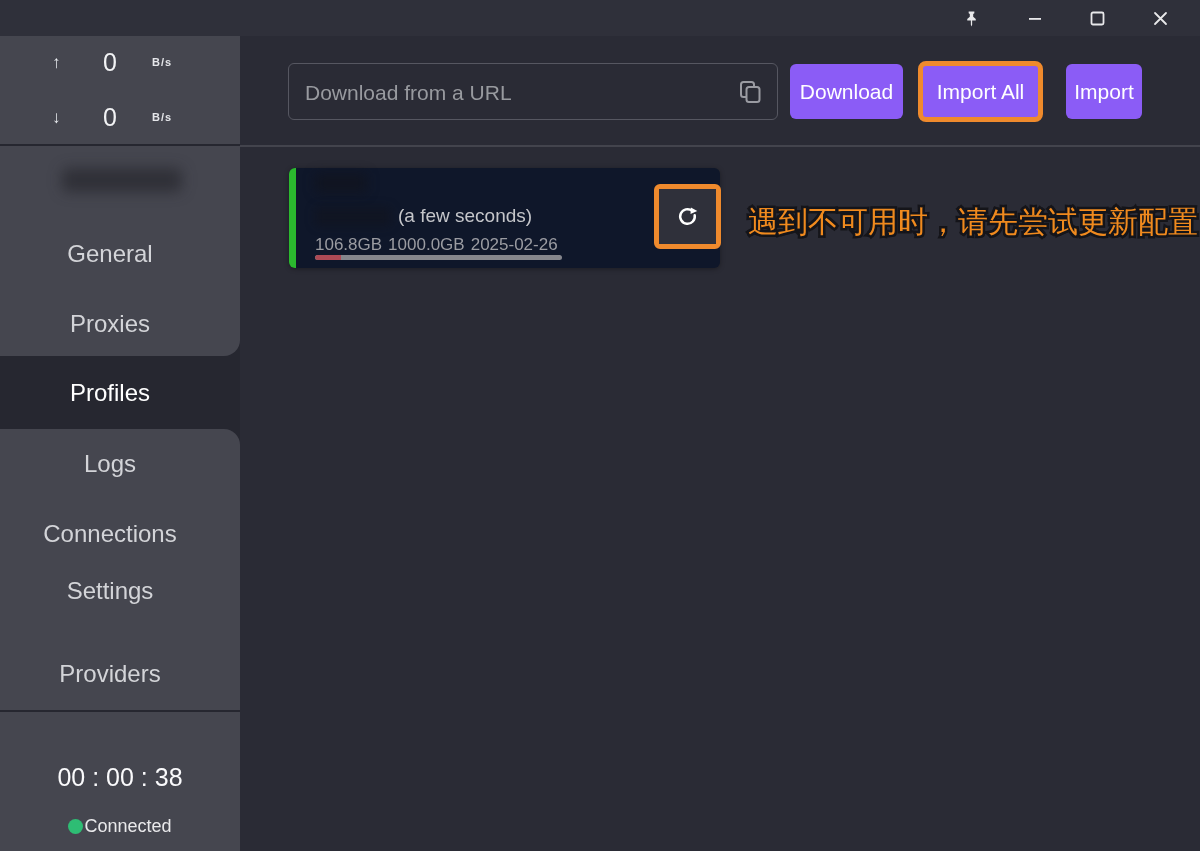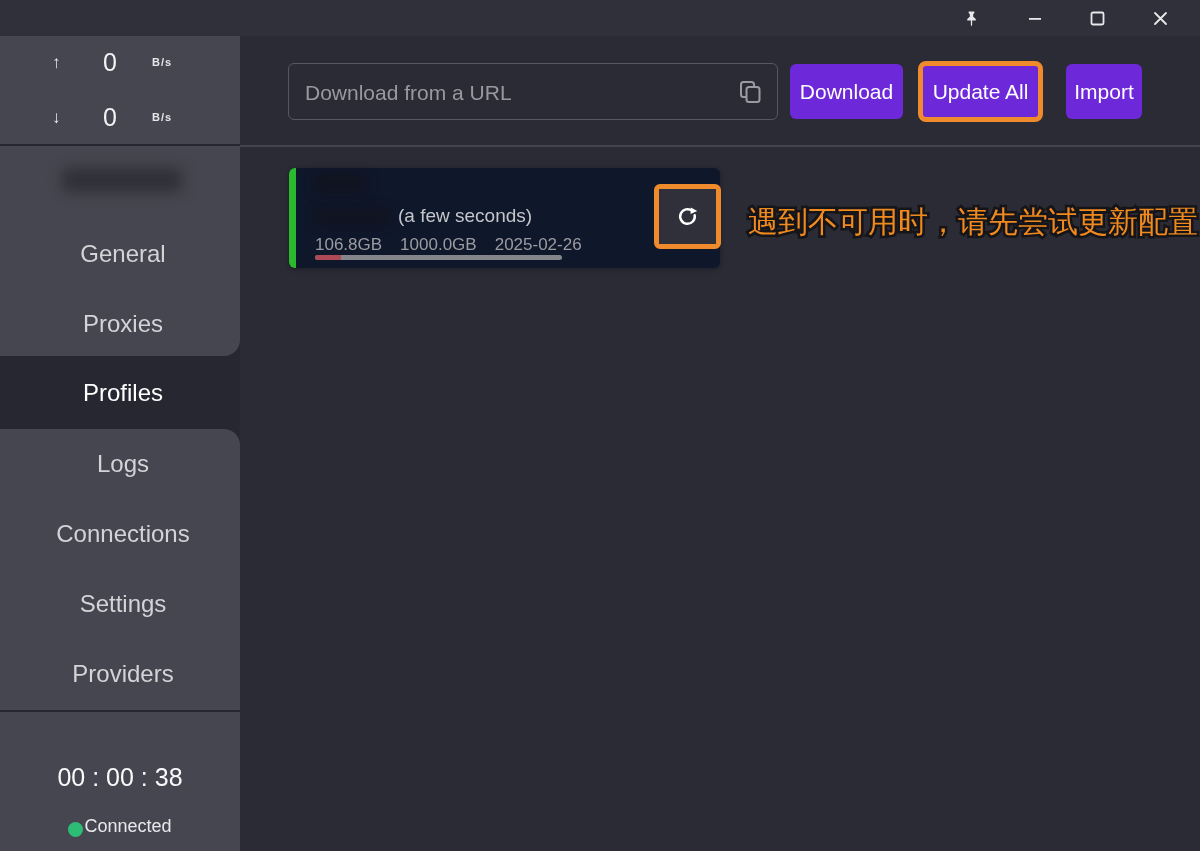--- a/index.html
+++ b/index.html
@@ -20,48 +20,48 @@
   .blk-traffic{top:0;height:108px;}
   .blk-nav-top{top:110px;height:210px;border-bottom-right-radius:16px;}
   .blk-nav-bottom{top:393px;height:281px;border-top-right-radius:16px;}
   .blk-footer{top:676px;height:139px;}
   .traffic-row{position:absolute;left:0;width:240px;height:28px;}
   .traffic-row .arr{position:absolute;left:52px;top:3px;font-size:17px;color:#eceff2;font-weight:700;}
   .traffic-row .val{position:absolute;left:80px;top:-2px;width:60px;text-align:center;font-size:25px;color:#f2f3f5;}
   .traffic-row .unit{position:absolute;left:152px;top:6px;font-size:11px;font-weight:700;letter-spacing:1px;color:#e5e6ea;}
   .side-smudge{position:absolute;left:62px;top:132px;width:120px;height:24px;background:rgba(25,26,32,.5);filter:blur(7px);border-radius:6px;}
   .nav-item{position:absolute;left:0;width:220px;height:70px;display:flex;align-items:center;justify-content:center;
-    color:#d3d4d8;font-size:24px;cursor:pointer;padding-left:13px;}
+    color:#d3d4d8;font-size:24px;cursor:pointer;}
   .nav-item.active{height:73px;color:#ffffff;}
   .footer-uptime{position:absolute;left:0;top:51px;width:240px;text-align:center;color:#fafafc;font-size:25px;}
-  .footer-status{position:absolute;left:0;top:104px;width:240px;display:flex;align-items:flex-end;justify-content:center;gap:1px;}
+  .footer-status{position:absolute;left:0;top:104px;width:240px;display:flex;align-items:center;justify-content:center;gap:1px;}
   .status-dot{width:15px;height:15px;border-radius:50%;background:#2ebd74;}
   .footer-status .txt{color:#e9e9eb;font-size:18px;}
   
   .main{position:absolute;left:240px;top:36px;width:960px;height:815px;background:#2a2b35;}
   .header{position:absolute;left:0;top:0;width:960px;height:109px;border-bottom:2px solid #43444d;}
   .url-box{position:absolute;left:48px;top:27px;width:490px;height:57px;border:1px solid #565761;border-radius:6px;
     background:transparent;box-sizing:border-box;padding-left:6px;}
   .url-input{position:absolute;left:14px;top:0;width:420px;height:55px;background:transparent;border:none;outline:none;
     color:#d8d9dd;font-size:21px;font-family:inherit;}
   .url-input::placeholder{color:#989a9f;opacity:1;}
   .copy-btn{position:absolute;right:14px;top:15px;width:26px;height:26px;display:flex;align-items:center;justify-content:center;cursor:pointer;}
-  .btn{position:absolute;background:#6d28d9;border:none;border-radius:6px;color:#ffffff;font-size:21px;
+  .btn{position:absolute;background:#8b5cf6;border:none;border-radius:6px;color:#ffffff;font-size:21px;
     font-family:inherit;cursor:pointer;display:flex;align-items:center;justify-content:center;}
   .btn-download{left:550px;top:28px;width:113px;height:55px;}
   .btn-update{left:678px;top:25px;width:125px;height:61px;border:5px solid #ef8a2d;border-radius:8px;box-sizing:border-box;}
   .btn-import{left:826px;top:28px;width:76px;height:55px;}
   
   .card{position:absolute;left:49px;top:132px;width:431px;height:100px;background:#0f172a;border-radius:6px;
     box-shadow:0 1px 5px rgba(0,0,0,.35);}
   .card-bar{position:absolute;left:0;top:0;width:7px;height:100px;background:#2bb92e;border-radius:6px 0 0 6px;}
   .card-smudge1{position:absolute;left:26px;top:5px;width:52px;height:20px;background:rgba(18,18,24,.5);filter:blur(6px);border-radius:4px;}
   .card-smudge2{position:absolute;left:26px;top:39px;width:76px;height:19px;background:rgba(18,18,24,.45);filter:blur(5px);border-radius:4px;}
   .card-updated{position:absolute;left:109px;top:37px;color:#c5c6ca;font-size:19px;}
-  .card-stats{position:absolute;left:26px;top:67px;display:flex;gap:18px;color:#9b9ca2;font-size:17px;}
+  .card-stats{position:absolute;left:26px;top:67px;display:flex;gap:6px;color:#9b9ca2;font-size:17px;}
   .card-progress{position:absolute;left:26px;top:87px;width:247px;height:5px;background:#85868c;border-radius:3px;overflow:hidden;}
   .card-progress-fill{height:5px;background:#ad4a55;border-radius:3px 0 0 3px;}
   .refresh-frame{position:absolute;left:414px;top:148px;width:67px;height:65px;border:5px solid #ef8a2d;border-radius:6px;box-sizing:border-box;background:transparent;}
   .refresh-btn{width:57px;height:55px;background:#2f303a;display:flex;align-items:center;justify-content:center;cursor:pointer;}
   
   .cn-note{position:absolute;left:508px;top:166px;width:452px;color:#f08a1e;font-size:30px;font-weight:400;line-height:40px;
     -webkit-text-stroke:5px #15151a;paint-order:stroke fill;
     text-shadow:2px 2px 0 #15151a,-2px 2px 0 #15151a,2px -2px 0 #15151a,-2px -2px 0 #15151a;}
 </style>
 </head>
@@ -127,42 +127,42 @@
   </div>
   <div class="nav-item" style="top:253px;">
     <span>Proxies</span>
   </div>
   <div class="nav-item" style="top:393px;">
     <span>Logs</span>
   </div>
   <div class="nav-item" style="top:463px;">
     <span>Connections</span>
   </div>
-  <div class="nav-item" style="top:533px;">
+  <div class="nav-item" style="top:520px;">
     <span>Settings</span>
   </div>
   <div class="nav-item" style="top:603px;">
     <span>Providers</span>
   </div>
 </div>
 
 <div class="main">
 
   <div class="header">
     <div class="url-box">
       <input class="url-input" type="text" placeholder="Download from a URL" style="">
       <div class="copy-btn">
         <svg width="26" height="26" viewBox="0 0 26 26">
           <rect x="4" y="3" width="13" height="15" rx="2.5" fill="none" stroke="#9a9ba2" stroke-width="2"></rect>
           <rect x="9.5" y="8" width="13" height="15" rx="2.5" fill="#2a2b35" stroke="#9a9ba2" stroke-width="2"></rect>
         </svg>
       </div>
     </div>
     <button class="btn btn-download">Download</button>
-    <button class="btn btn-update">Update All</button>
+    <button class="btn btn-update">Import All</button>
     <button class="btn btn-import">Import</button>
   </div>
 
   <div class="card">
     <div class="card-bar"></div>
     <div class="card-smudge1"></div>
     <div class="card-smudge2"></div>
     <div class="card-updated">(a few seconds)</div>
     <div class="card-stats">
       <span>106.8GB</span>

